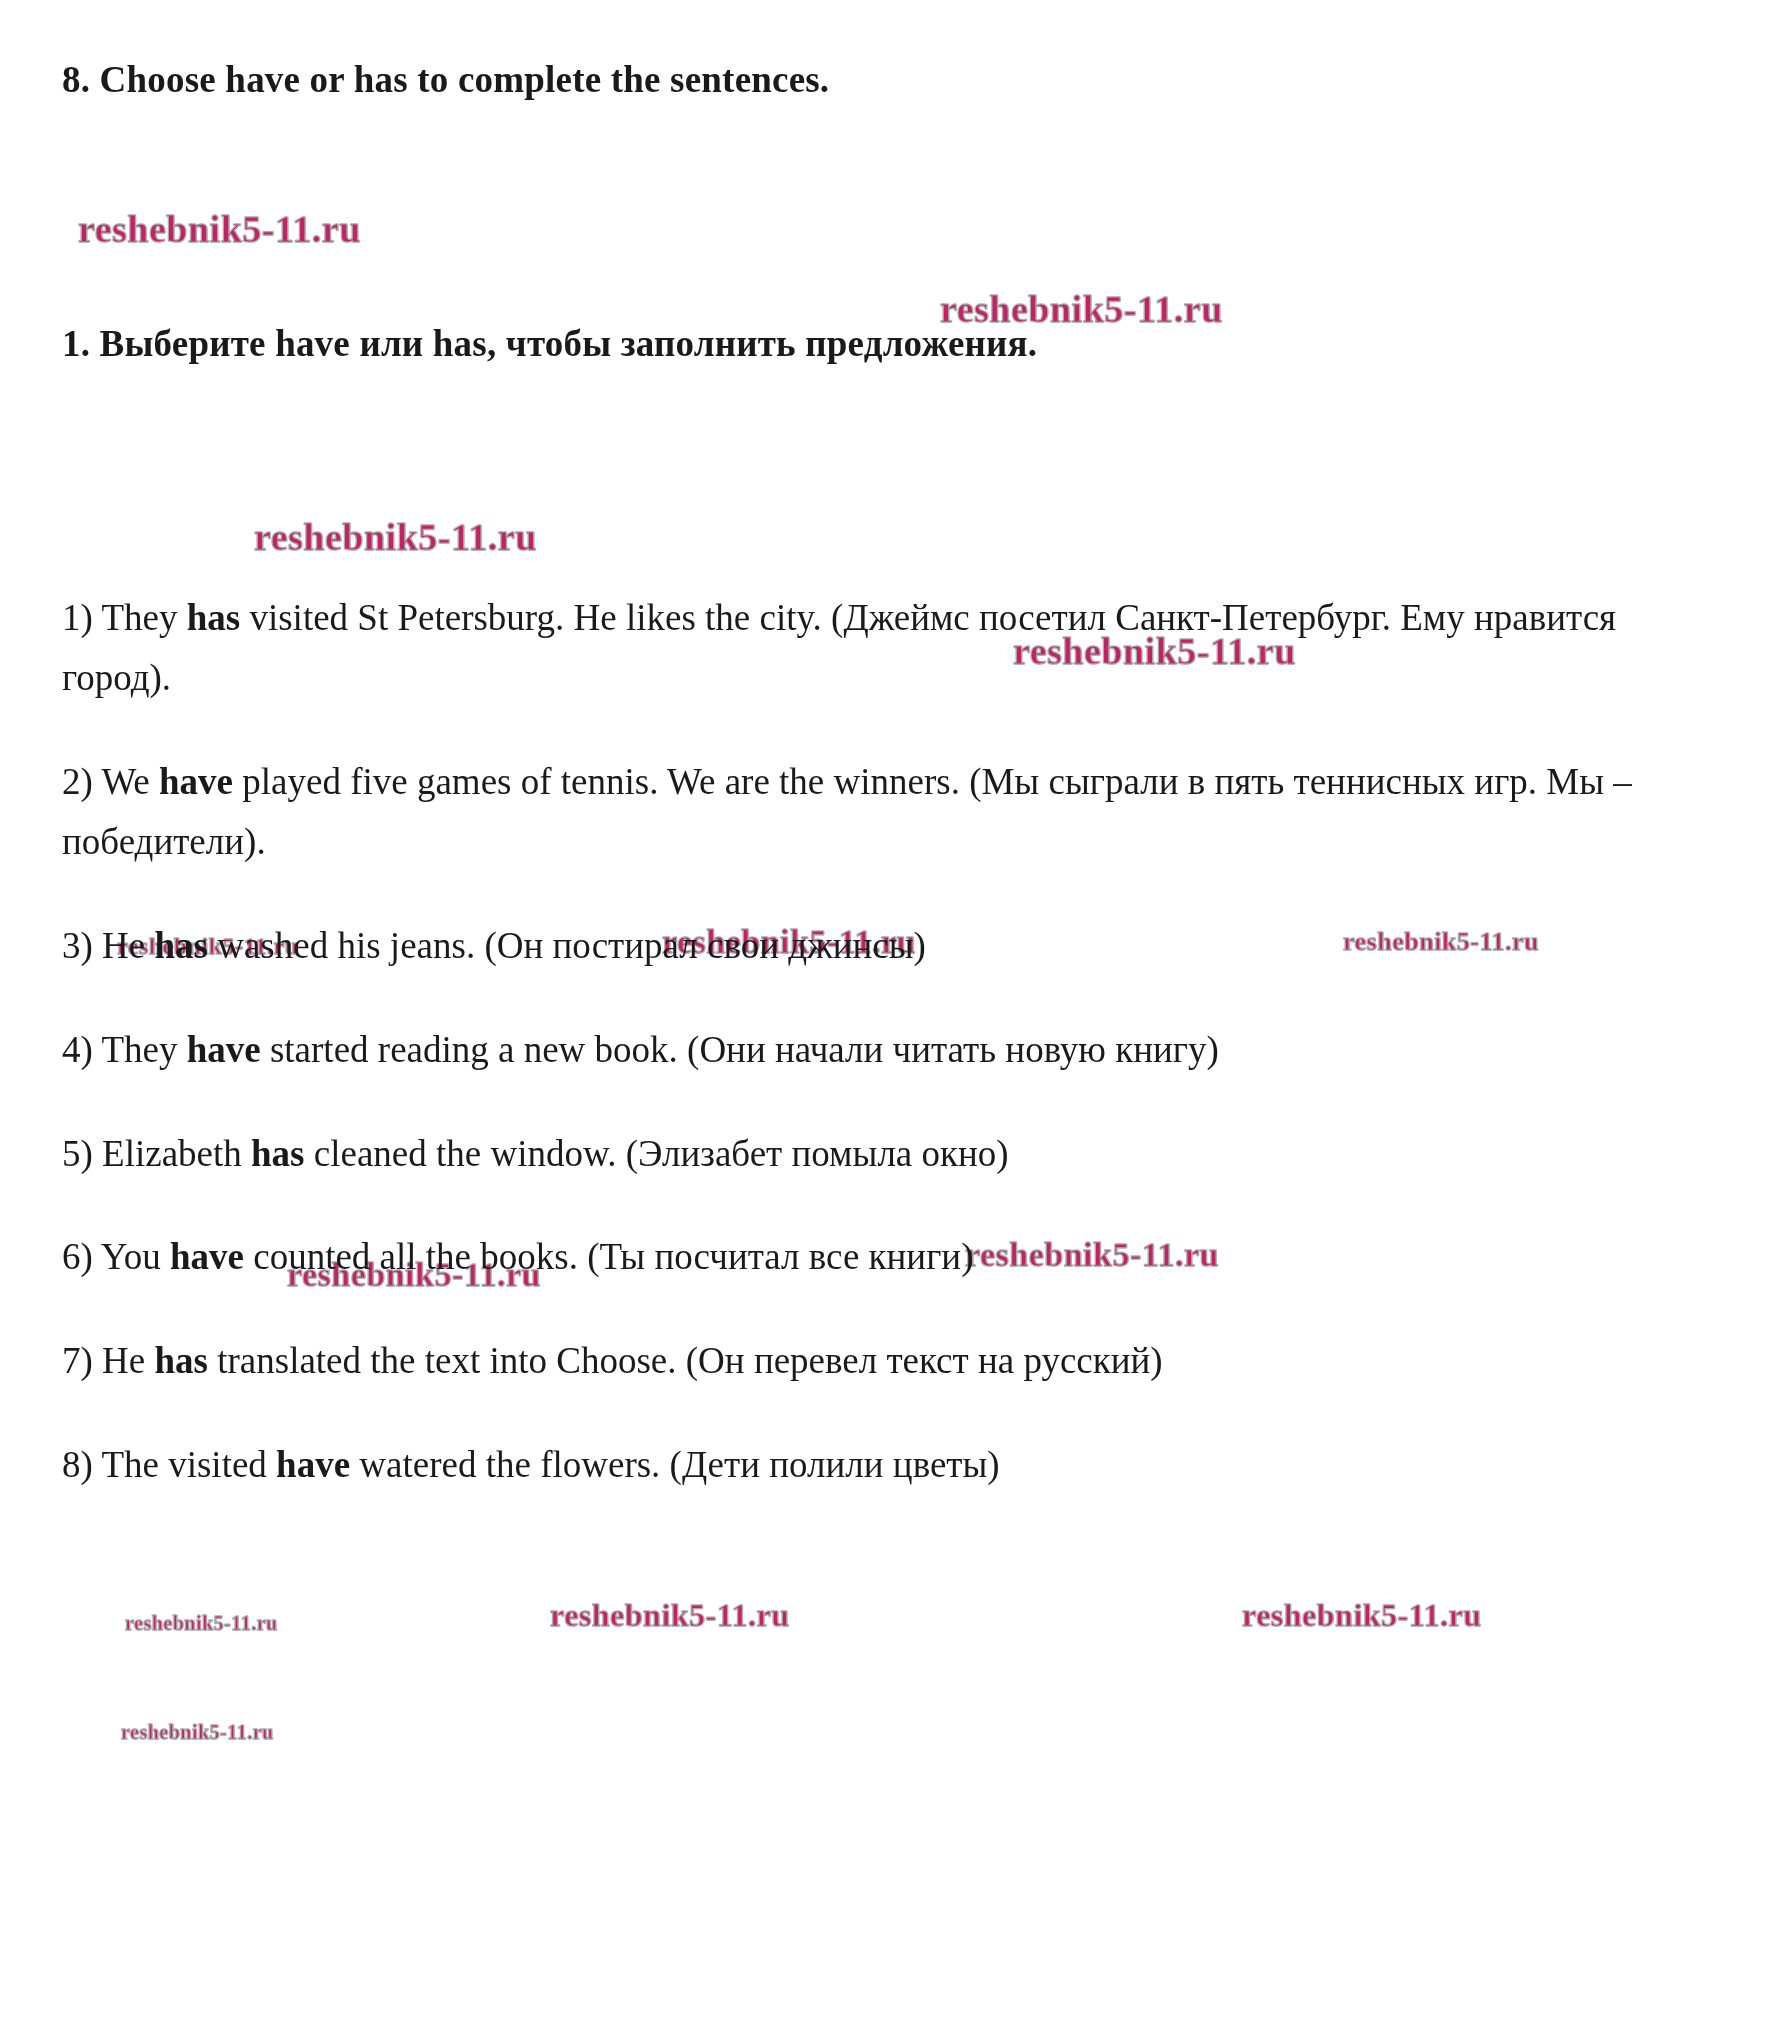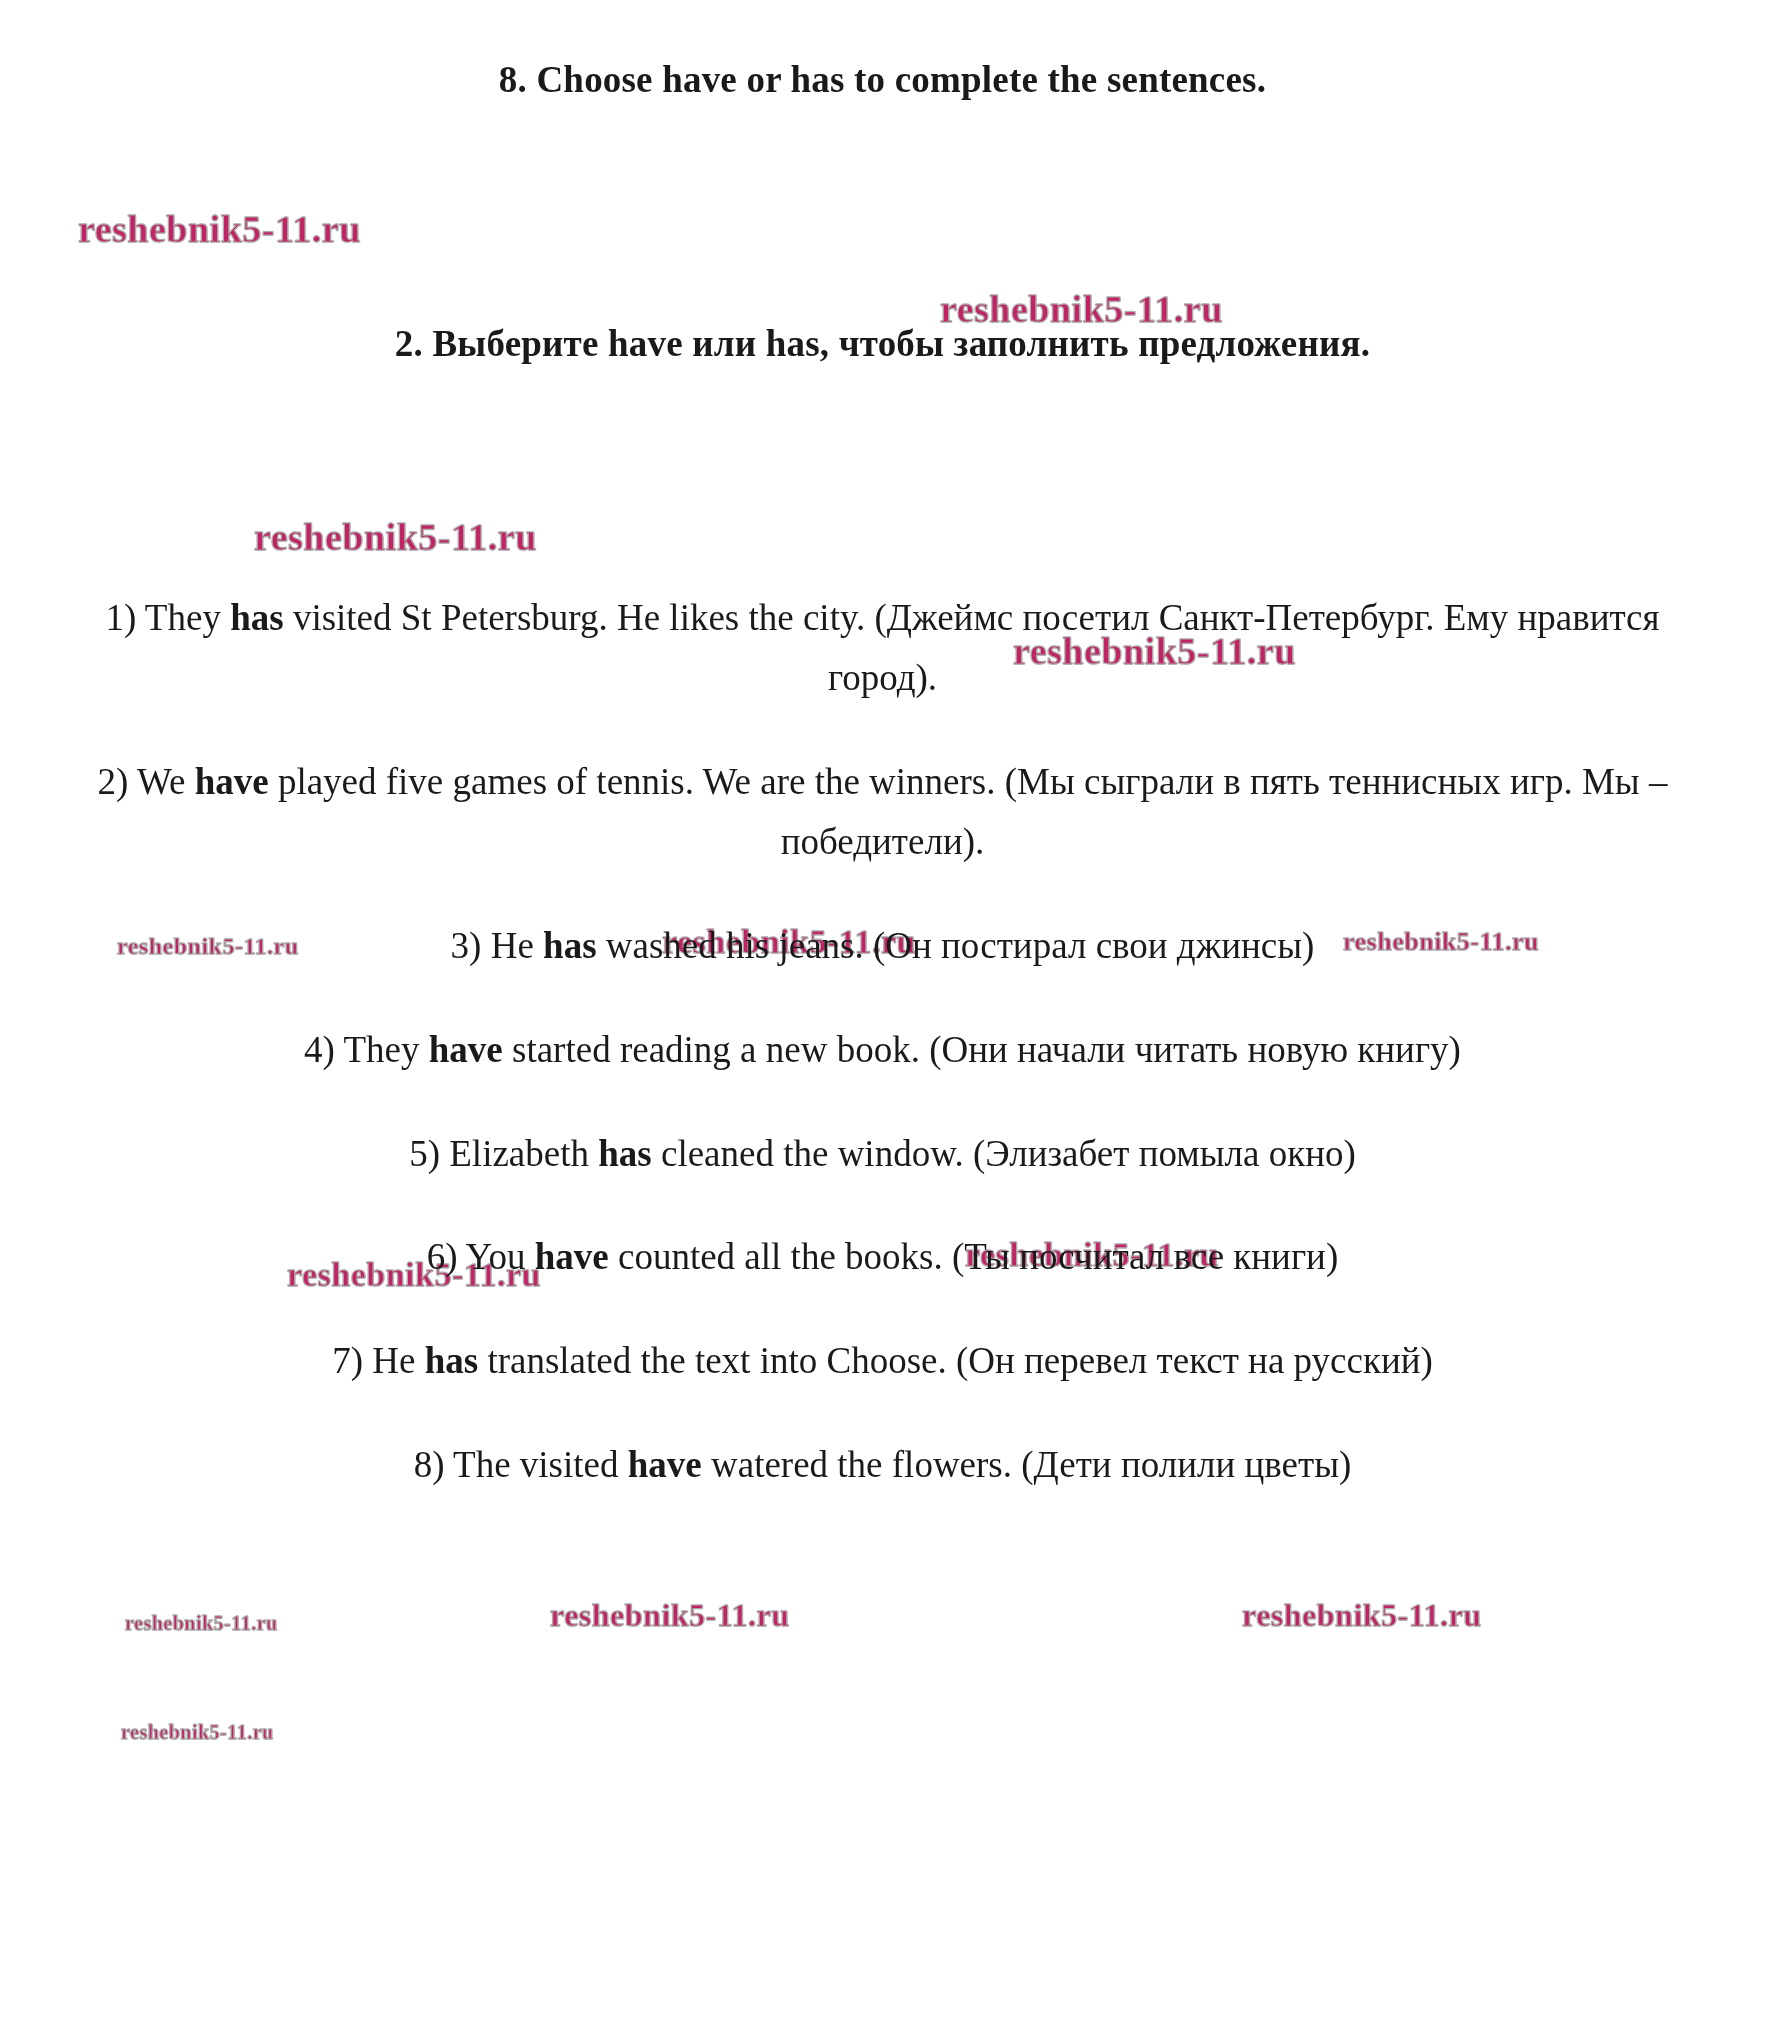--- a/index.html
+++ b/index.html
@@ -19,21 +19,20 @@
     position: relative;
     width: 1791px;
     min-height: 2045px;
     padding: 0;
     box-sizing: border-box;
   }
   .content {
     position: relative;
     z-index: 2;
     padding: 55px 88px 40px 62px;
-    text-align: center;
   }
   .heading {
     font-size: 37px;
     font-weight: bold;
     line-height: 1.35;
     margin: 0 0 0 0;
     letter-spacing: 0.2px;
   }
   .heading-ru {
     font-size: 37px;
@@ -94,21 +93,21 @@
       <div class="wm" style="left: 1242px; top: 1597px; font-size: 32px;">reshebnik5-11.ru</div>
       <div class="wm" style="left: 121px; top: 1721px; font-size: 20px;">reshebnik5-11.ru</div>
     </div>
 
   <div class="content">
 
     <h1 class="heading">8. Choose have or has to complete the sentences.</h1>
 
     <div class="gap-1"></div>
 
-    <h2 class="heading-ru">2. Выберите have или has, чтобы заполнить предложения.</h2>
+    <h2 class="heading-ru">1. Выберите have или has, чтобы заполнить предложения.</h2>
 
     <div class="gap-2"></div>
 
     <div class="answers">
         <p class="item"><span>1)</span><span> They </span><b>has</b><span> visited St Petersburg. He likes the city. (Джеймс посетил Санкт-Петербург. Ему нравится город).</span></p>
         <p class="item"><span>2)</span><span> We </span><b>have</b><span> played five games of tennis. We are the winners. (Мы сыграли в пять теннисных игр. Мы – победители).</span></p>
         <p class="item"><span>3)</span><span> He </span><b>has</b><span> washed his jeans. (Он постирал свои джинсы)</span></p>
         <p class="item"><span>4)</span><span> They </span><b>have</b><span> started reading a new book. (Они начали читать новую книгу)</span></p>
         <p class="item"><span>5)</span><span> Elizabeth </span><b>has</b><span> cleaned the window. (Элизабет помыла окно)</span></p>
         <p class="item"><span>6)</span><span> You </span><b>have</b><span> counted all the books. (Ты посчитал все книги)</span></p>

